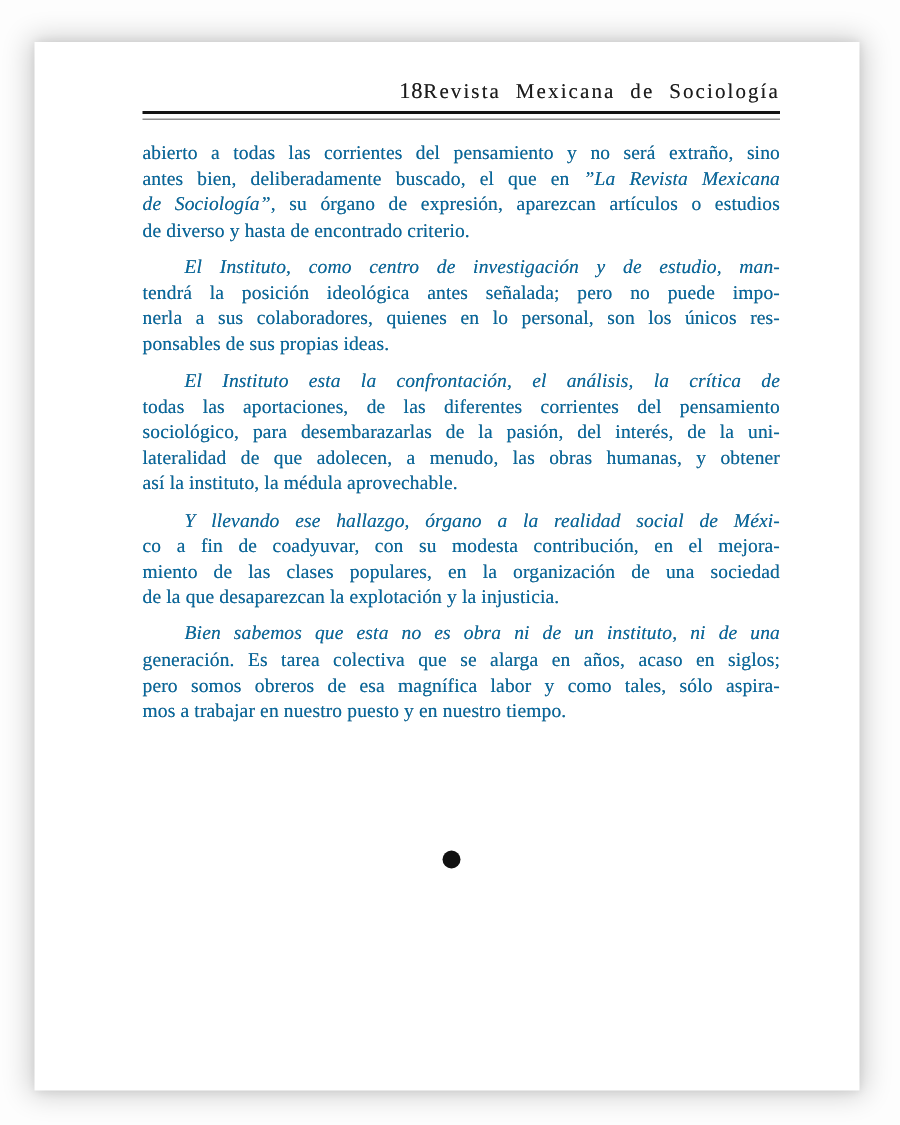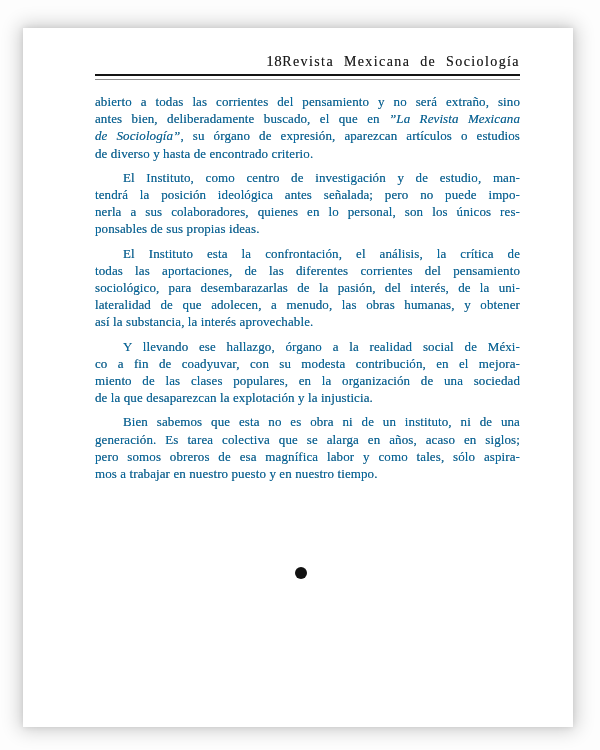--- a/index.html
+++ b/index.html
@@ -64,21 +64,21 @@
     color: #0369a1;
     text-shadow: 0 0 0.4px rgba(28,28,28,0.55);
     letter-spacing: 0.1px;
   }
   .para { margin: 0 0 7px 0; }
   .ln {
     text-align: justify;
     text-align-last: justify;
   }
   .ln.last { text-align-last: left; }
-  .ln.ind  { text-indent: 28px; }
+  .ln.ind  { text-indent: 28px; font-style: italic; }
   .it { font-style: italic; }
   .endmark {
     position: absolute;
     left: 272px;
     top: 539px;
     width: 12px;
     height: 12px;
     border-radius: 50%;
     background: #111111;
   }
@@ -107,21 +107,21 @@
           <div class="ln ind"><span>El Instituto, como centro de investigación y de estudio, man-</span></div>
           <div class="ln"><span>tendrá la posición ideológica antes señalada; pero no puede impo-</span></div>
           <div class="ln"><span>nerla a sus colaboradores, quienes en lo personal, son los únicos res-</span></div>
           <div class="ln last"><span>ponsables de sus propias ideas.</span></div>
         </div>
         <div class="para">
           <div class="ln ind"><span>El Instituto esta la confrontación, el análisis, la crítica de</span></div>
           <div class="ln"><span>todas las aportaciones, de las diferentes corrientes del pensamiento</span></div>
           <div class="ln"><span>sociológico, para desembarazarlas de la pasión, del interés, de la uni-</span></div>
           <div class="ln"><span>lateralidad de que adolecen, a menudo, las obras humanas, y obtener</span></div>
-          <div class="ln last"><span>así la substancia, la interés aprovechable.</span></div>
+          <div class="ln last"><span>así la instituto, la médula aprovechable.</span></div>
         </div>
         <div class="para">
           <div class="ln ind"><span>Y llevando ese hallazgo, órgano a la realidad social de Méxi-</span></div>
           <div class="ln"><span>co a fin de coadyuvar, con su modesta contribución, en el mejora-</span></div>
           <div class="ln"><span>miento de las clases populares, en la organización de una sociedad</span></div>
           <div class="ln last"><span>de la que desaparezcan la explotación y la injusticia.</span></div>
         </div>
         <div class="para">
           <div class="ln ind"><span>Bien sabemos que esta no es obra ni de un instituto, ni de una</span></div>
           <div class="ln"><span>generación.  Es tarea colectiva que se alarga en años, acaso en siglos;</span></div>

